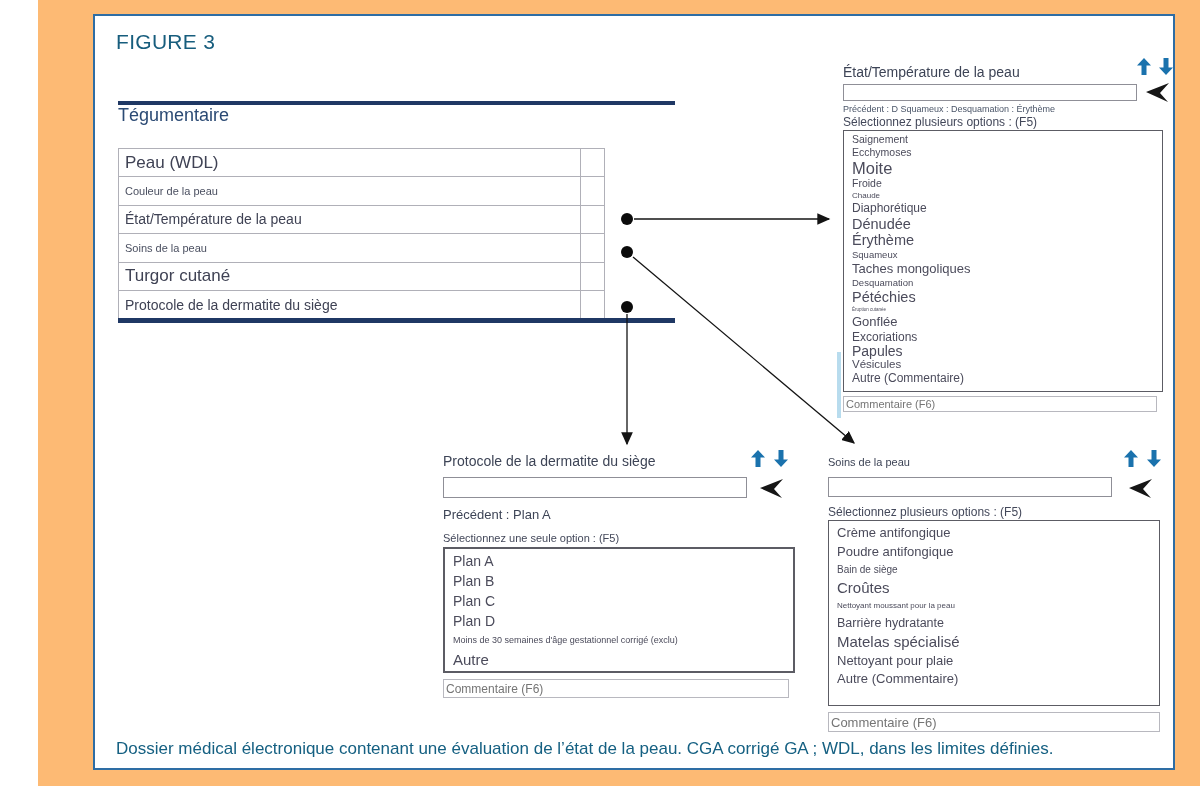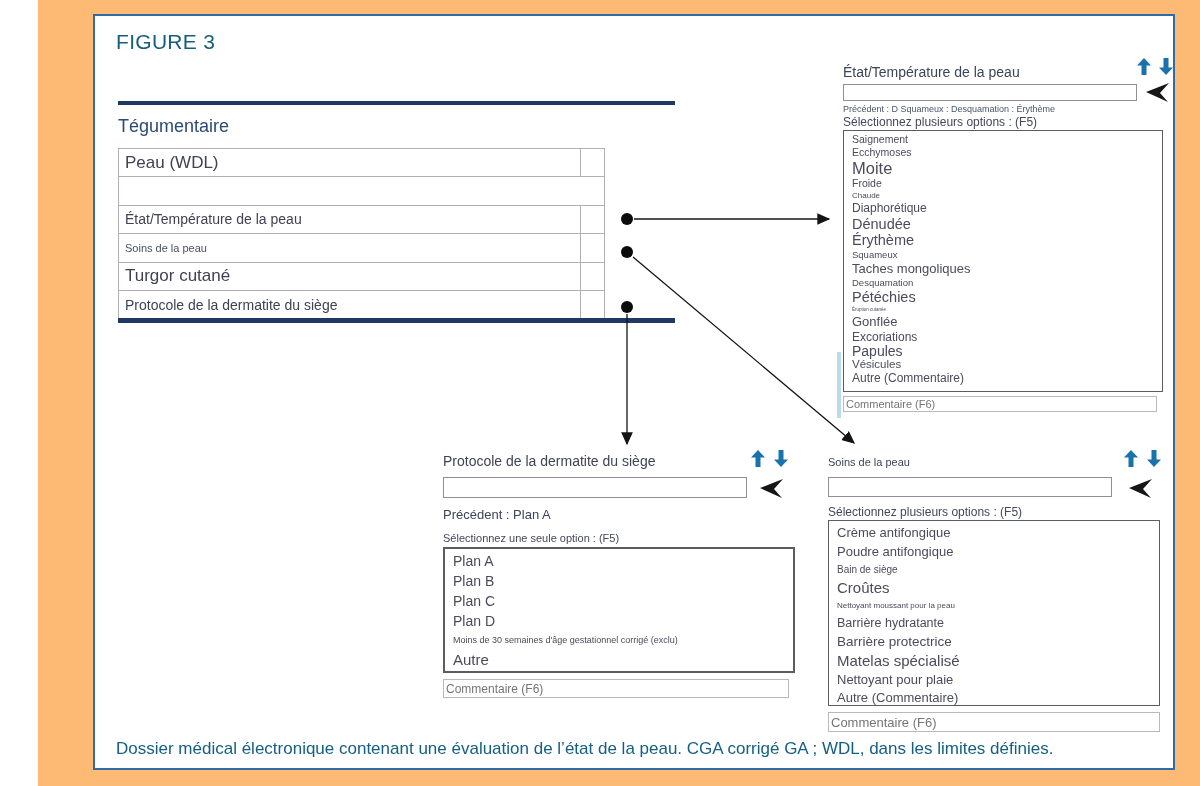--- a/index.html
+++ b/index.html
@@ -3,21 +3,21 @@
 <meta charset="utf-8">
 <style>
   html,body{margin:0;padding:0;background:#ffffff;}
   body{font-family:"Liberation Sans","DejaVu Sans",sans-serif;color:#3f4254;}
   .stage{position:relative;width:1200px;height:786px;background:#fdba74;overflow:hidden;margin-left:38px;}
   .frame{position:absolute;left:55px;top:14px;width:1082px;height:756px;border:2px solid #2e6da4;background:#fff;box-sizing:border-box;}
   .abs{position:absolute;box-sizing:border-box;}
   .figure-label{left:78px;top:30px;font-size:21px;color:#175d7d;letter-spacing:.3px;}
   .caption{left:78px;top:739px;width:1040px;font-size:17px;color:#156082;}
   .navy-bar{background:#1f3864;height:4px;}
-  .section-title{left:80px;top:116px;font-size:18px;color:#2b4a74;}
+  .section-title{left:80px;top:105px;font-size:18px;color:#2b4a74;}
   
   .emr-table{left:80px;top:148px;width:487px;border:1px solid #b0b0b8;border-bottom:none;}
   .trow{display:flex;border-bottom:1px solid #b0b0b8;}
   .tcell{flex:0 0 449px;border-right:1px solid #b0b0b8;padding:0 6px;display:flex;align-items:center;}
   .tval{flex:1;}
   .sz-lg{font-size:17px;}  .sz-md{font-size:14px;}  .sz-sm{font-size:11px;color:#4a4f60;}
   
   .panel-title{font-size:14px;color:#3d4456;}
   .input-box{border:1px solid #8f8f97;background:#fff;}
   .listbox{border:1px solid #5c5c64;background:#fff;padding:2px 0 0 8px;overflow:hidden;}
@@ -41,20 +41,21 @@
   <div class="abs figure-label">FIGURE 3</div>
 
   <div class="abs navy-bar" style="left:80px;top:101px;width:557px;"></div>
   <div class="abs section-title">Tégumentaire</div>
   <div class="abs emr-table">
       <div class="trow" style="height: 27.4px;">
         <div class="tcell sz-lg">Peau (WDL)</div>
         <div class="tval"></div>
       </div>
       <div class="trow" style="height: 27.4px;">
+        <div class="tcell sz-sm">Couleur de la peau</div>
         <div class="tval"></div>
       </div>
       <div class="trow" style="height: 27.4px;">
         <div class="tcell sz-md">État/Température de la peau</div>
         <div class="tval"></div>
       </div>
       <div class="trow" style="height: 27.4px;">
         <div class="tcell sz-sm">Soins de la peau</div>
         <div class="tval"></div>
       </div>
@@ -154,21 +155,20 @@
       <polygon points="0,9 23,0 14,10 22,19" fill="#161616"></polygon>
     </svg>
   <div class="abs hint" style="left:790px;top:505px;">Sélectionnez plusieurs options : (F5)</div>
   <div class="abs listbox" style="left:790px;top:520px;width:332px;height:186px;">
       <div class="opt" style="font-size: 13px; line-height: 19px;">Crème antifongique</div>
       <div class="opt" style="font-size: 13px; line-height: 19px;">Poudre antifongique</div>
       <div class="opt" style="font-size: 10px; line-height: 17px;">Bain de siège</div>
       <div class="opt" style="font-size: 15px; line-height: 20px;">Croûtes</div>
       <div class="opt" style="font-size: 8px; line-height: 16px;">Nettoyant moussant pour la peau</div>
       <div class="opt" style="font-size: 12.5px; line-height: 18px;">Barrière hydratante</div>
-      <div class="opt" style="font-size: 13.5px; line-height: 19px;">Barrière protectrice</div>
       <div class="opt" style="font-size: 15px; line-height: 20px;">Matelas spécialisé</div>
       <div class="opt" style="font-size: 13px; line-height: 18px;">Nettoyant pour plaie</div>
       <div class="opt" style="font-size: 13px; line-height: 18px;">Autre (Commentaire)</div>
     </div>
   <input class="abs comment" style="left: 790px; top: 712px; width: 332px; height: 20px; font-size: 13px;" placeholder="Commentaire (F6)">
 
   <div class="abs caption">Dossier médical électronique contenant une évaluation de l’état de la peau. CGA corrigé GA ; WDL, dans les limites définies.</div>
 </div>
 
 </body></html>

